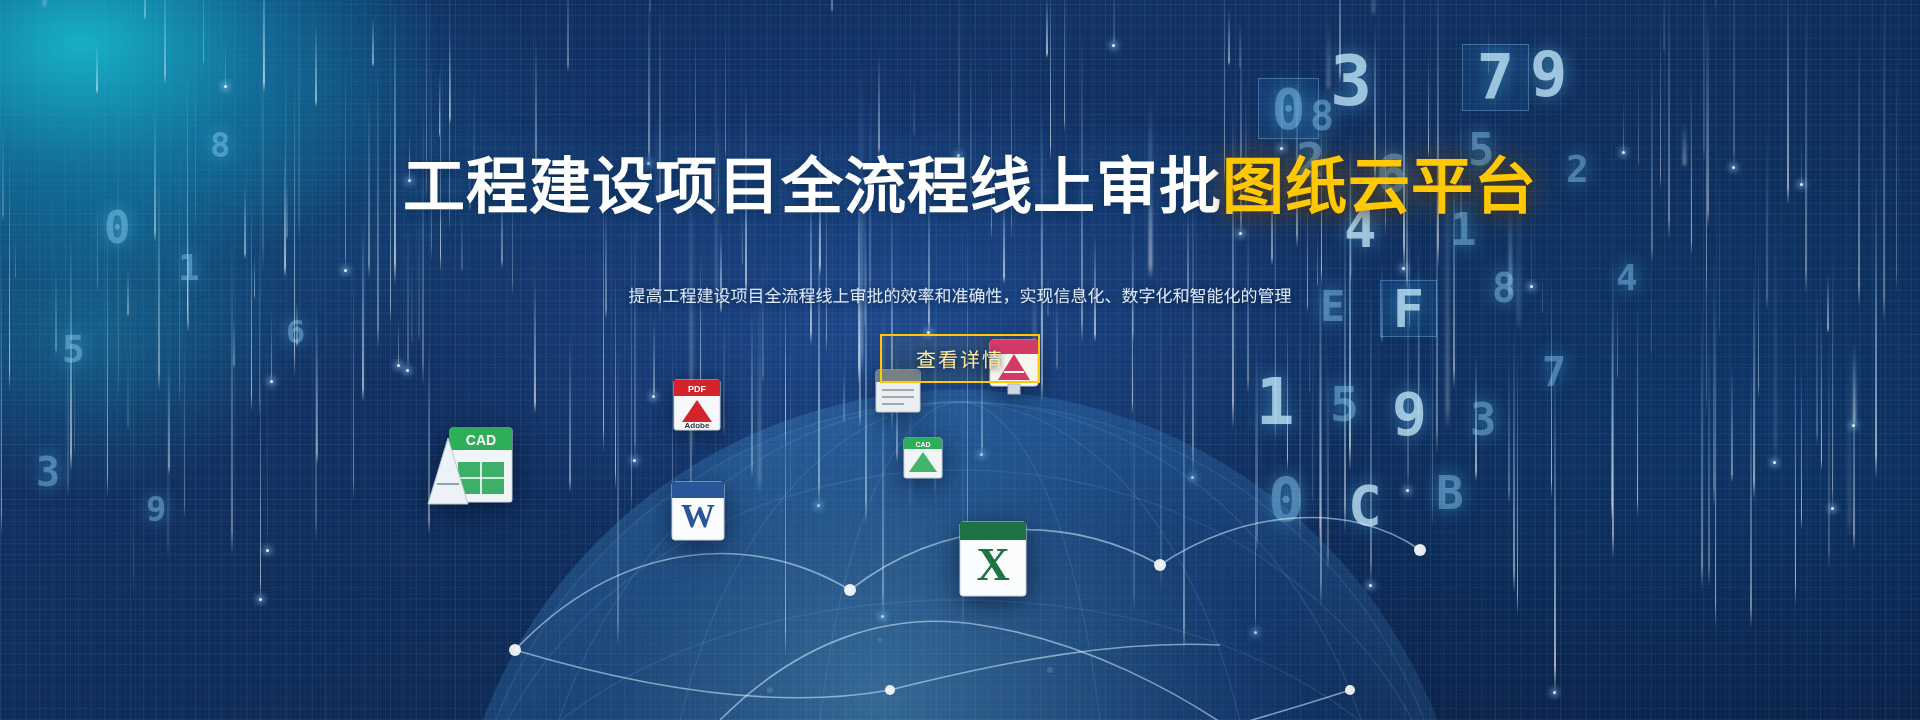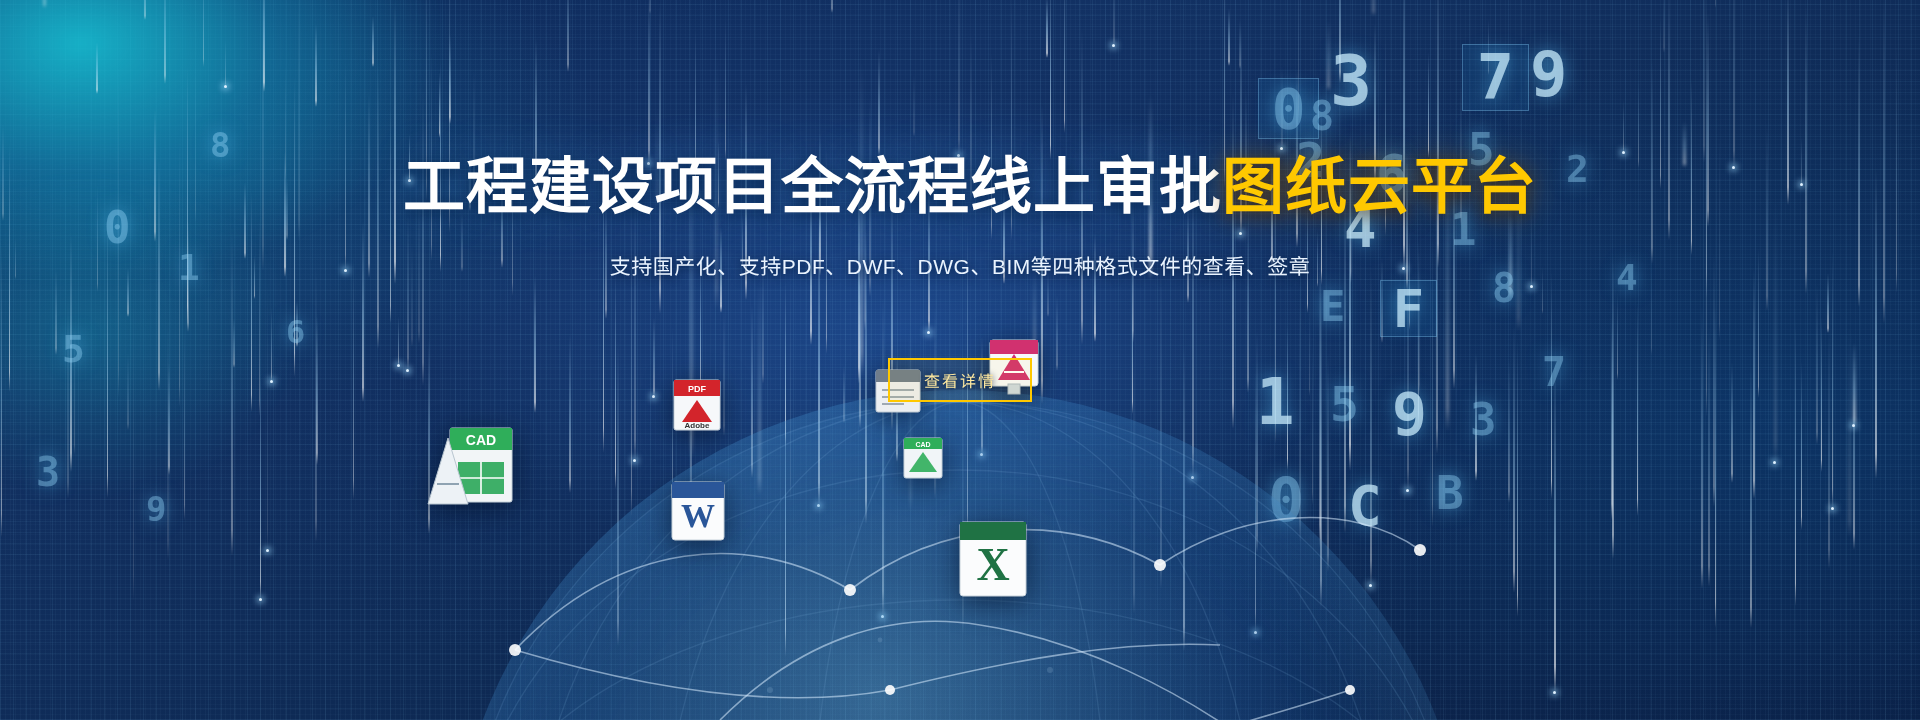--- a/index.html
+++ b/index.html
@@ -108,21 +108,21 @@
     text-shadow:0 2px 10px rgba(0,25,60,.85);
   }
   .desc{
     margin:26px 0 0 0;font-size:17px;line-height:30px;color:#dfeaf8;font-weight:400;
     text-shadow:0 2px 9px rgba(0,25,60,.85);
   }
   .cta-row{margin-top:22px;}
   .cta{
     display:inline-block;border:2px solid #ffc800;color:#ffe9a0;
     background:rgba(255,200,0,.06);
-    padding:8px 34px;font-size:16px;letter-spacing:2px;
+    padding:8px 34px;font-size:20px;letter-spacing:2px;
     cursor:pointer;text-shadow:0 1px 6px rgba(0,20,50,.8);
   }
 
   
   .icons{position:absolute;inset:0;pointer-events:none;}
   .fi{
     position:absolute;pointer-events:auto;cursor:pointer;
     filter:drop-shadow(0 6px 14px rgba(0,15,40,.6));
   }
 </style>
@@ -594,23 +594,23 @@
         <rect x="10" y="4" width="66" height="74" rx="3" fill="#fbfcfd" stroke="#c7d2da"></rect>
         <rect x="10" y="4" width="66" height="18" fill="#1f7244"></rect>
         <text x="43" y="62" font-family="Liberation Serif, serif" font-size="46" font-weight="700" fill="#1f7244" text-anchor="middle">X</text>
       </svg>
     </div>
   </div>
 
   <div class="content">
     <h1 class="title"><span>工程建设项目全流程线上审批</span><span class="accent">图纸云平台</span></h1>
 
-    <p class="subtitle">支持国产化、支持PDF、DWF、DWG、BIM等四种格式文件的查看、签章</p>
 
     <p class="desc">
       <br>
+      <span>提高工程建设项目全流程线上审批的效率和准确性，实现信息化、数字化和智能化的管理</span>
     </p>
 
     <div class="cta-row">
       <span class="cta">查看详情</span>
     </div>
   </div>
 </div>
 
 </body></html>

